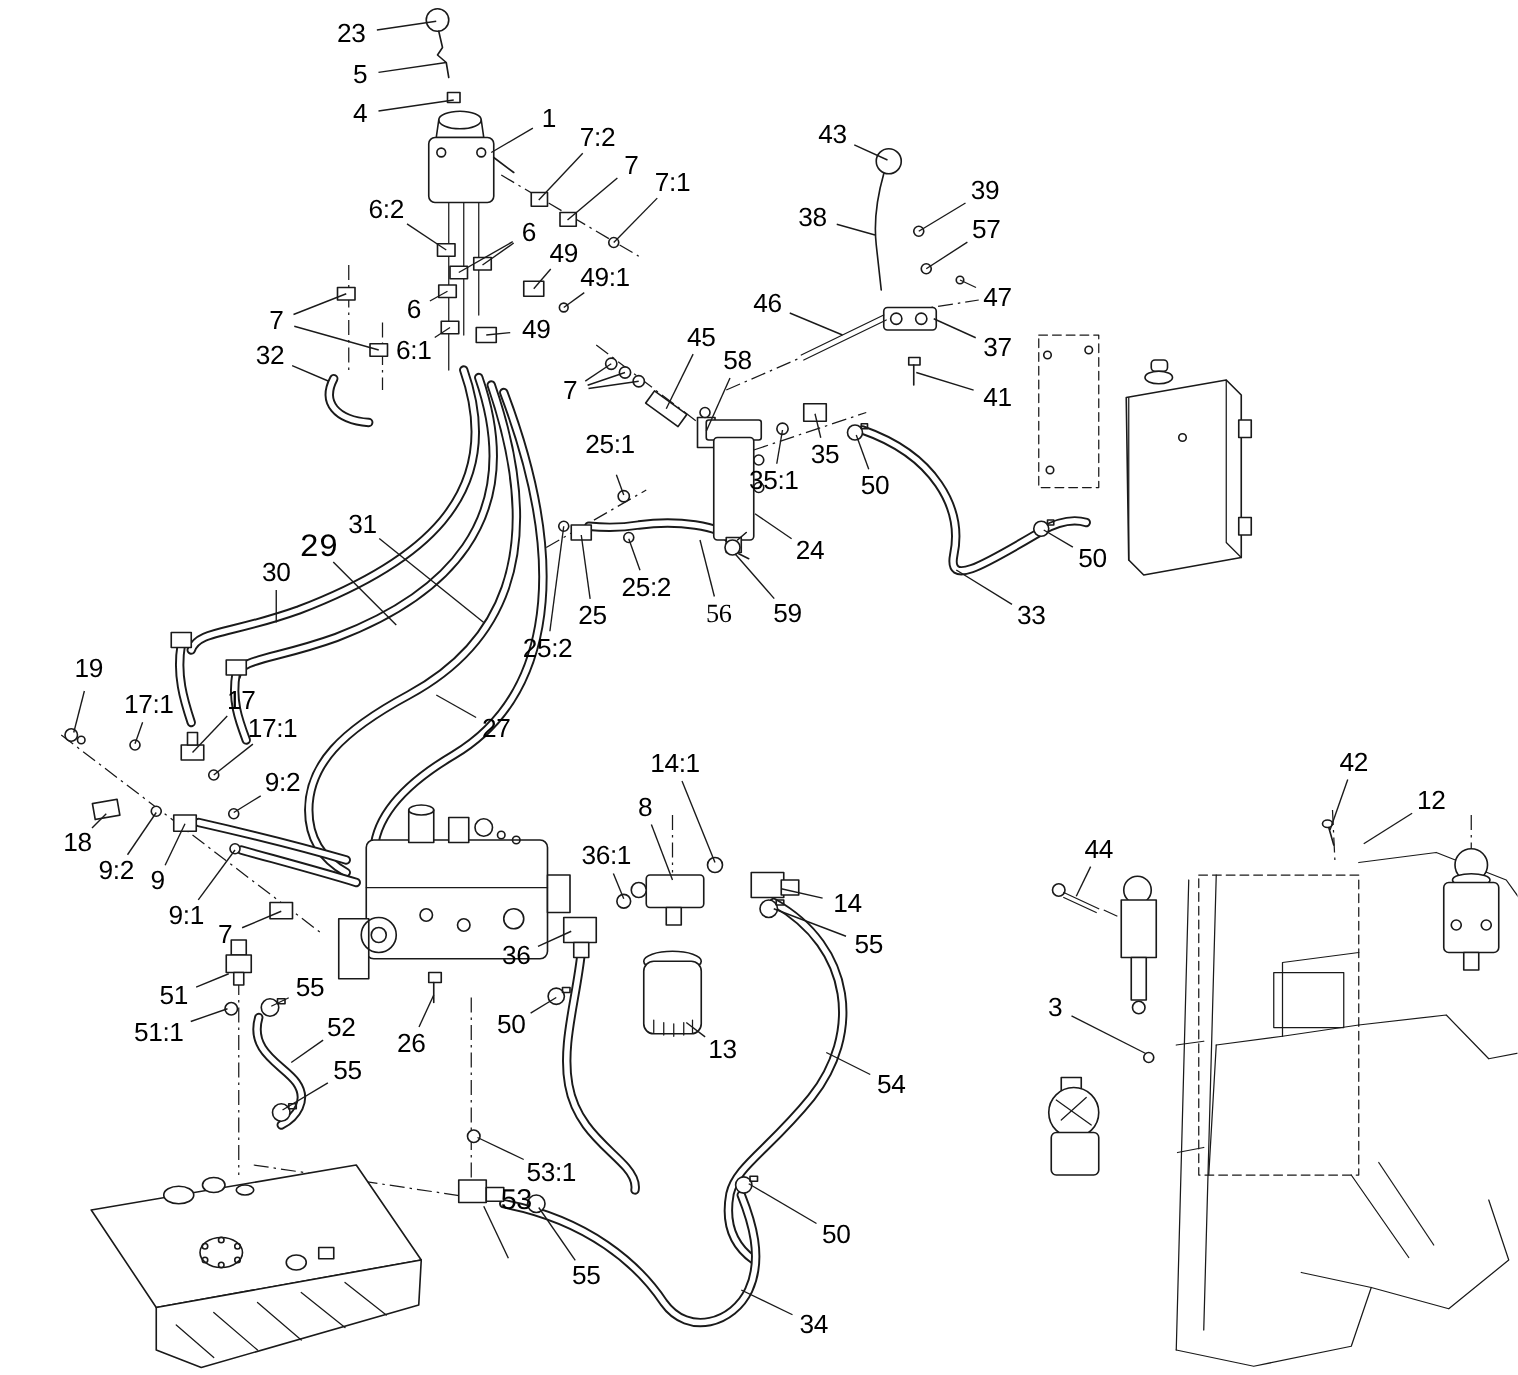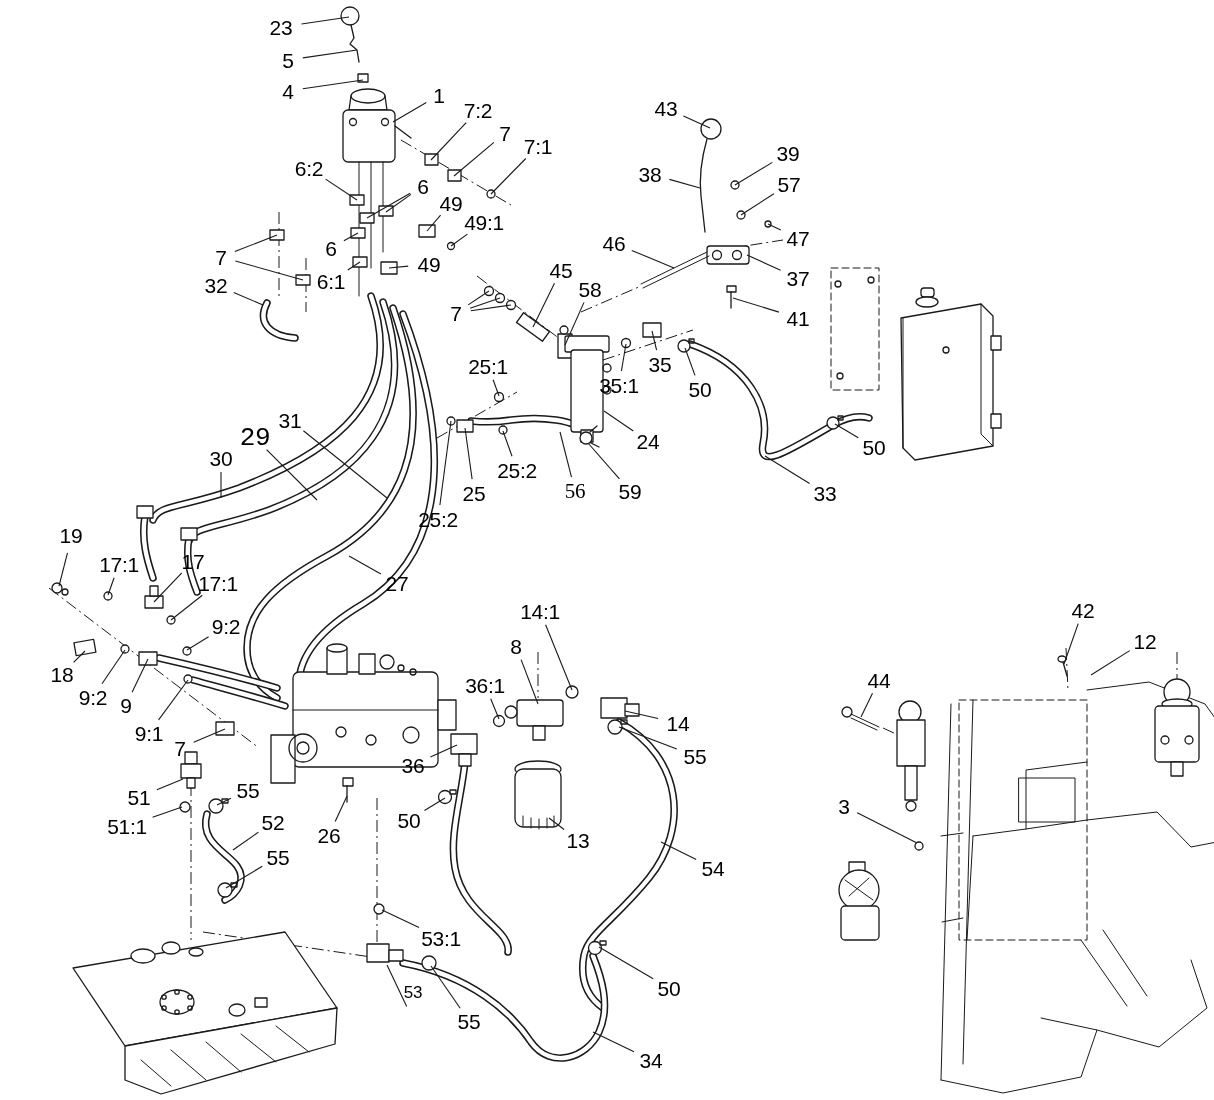--- a/index.html
+++ b/index.html
@@ -430,21 +430,21 @@
     <div class="callout" style="left: 180px; top: 257px; font-size: 21px;">7</div>
     <div class="callout" style="left: 290px; top: 248px; font-size: 21px;">6</div>
     <div class="callout" style="left: 757px; top: 278px; font-size: 21px;">37</div>
     <div class="callout" style="left: 175px; top: 285px; font-size: 21px;">32</div>
     <div class="callout" style="left: 290px; top: 281px; font-size: 21px;">6:1</div>
     <div class="callout" style="left: 388px; top: 264px; font-size: 21px;">49</div>
     <div class="callout" style="left: 520px; top: 270px; font-size: 21px;">45</div>
     <div class="callout" style="left: 549px; top: 289px; font-size: 21px;">58</div>
     <div class="callout" style="left: 757px; top: 318px; font-size: 21px;">41</div>
     <div class="callout" style="left: 415px; top: 313px; font-size: 21px;">7</div>
-    <div class="callout" style="left: 447px; top: 366px; font-size: 21px;">25:1</div>
+    <div class="callout" style="left: 447px; top: 356px; font-size: 21px;">25:1</div>
     <div class="callout" style="left: 578px; top: 385px; font-size: 21px;">35:1</div>
     <div class="callout" style="left: 619px; top: 364px; font-size: 21px;">35</div>
     <div class="callout" style="left: 659px; top: 389px; font-size: 21px;">50</div>
     <div class="callout" style="left: 607px; top: 441px; font-size: 21px;">24</div>
     <div class="callout" style="left: 833px; top: 447px; font-size: 21px;">50</div>
     <div class="callout" style="left: 249px; top: 420px; font-size: 21px;">31</div>
     <div class="callout" style="left: 214px; top: 438px; font-size: 26px; font-family: Liberation Mono, monospace;">29</div>
     <div class="callout" style="left: 180px; top: 458px; font-size: 21px;">30</div>
     <div class="callout" style="left: 476px; top: 470px; font-size: 21px;">25:2</div>
     <div class="callout" style="left: 534px; top: 491px; font-size: 21px; font-family: Liberation Serif, serif;">56</div>
@@ -477,16 +477,16 @@
     <div class="callout" style="left: 207px; top: 790px; font-size: 21px;">55</div>
     <div class="callout" style="left: 368px; top: 820px; font-size: 21px;">50</div>
     <div class="callout" style="left: 537px; top: 840px; font-size: 21px;">13</div>
     <div class="callout" style="left: 86px; top: 826px; font-size: 21px;">51:1</div>
     <div class="callout" style="left: 232px; top: 822px; font-size: 21px;">52</div>
     <div class="callout" style="left: 288px; top: 835px; font-size: 21px;">26</div>
     <div class="callout" style="left: 672px; top: 868px; font-size: 21px;">54</div>
     <div class="callout" style="left: 237px; top: 857px; font-size: 21px;">55</div>
     <div class="callout" style="left: 400px; top: 938px; font-size: 21px;">53:1</div>
     <div class="callout" style="left: 628px; top: 988px; font-size: 21px;">50</div>
-    <div class="callout" style="left: 372px; top: 992px; font-size: 17px;">53</div>
+    <div class="callout" style="left: 372px; top: 960px; font-size: 23px;">53</div>
     <div class="callout" style="left: 428px; top: 1021px; font-size: 21px;">55</div>
     <div class="callout" style="left: 610px; top: 1060px; font-size: 21px;">34</div>
   </div>
 
 </body></html>

